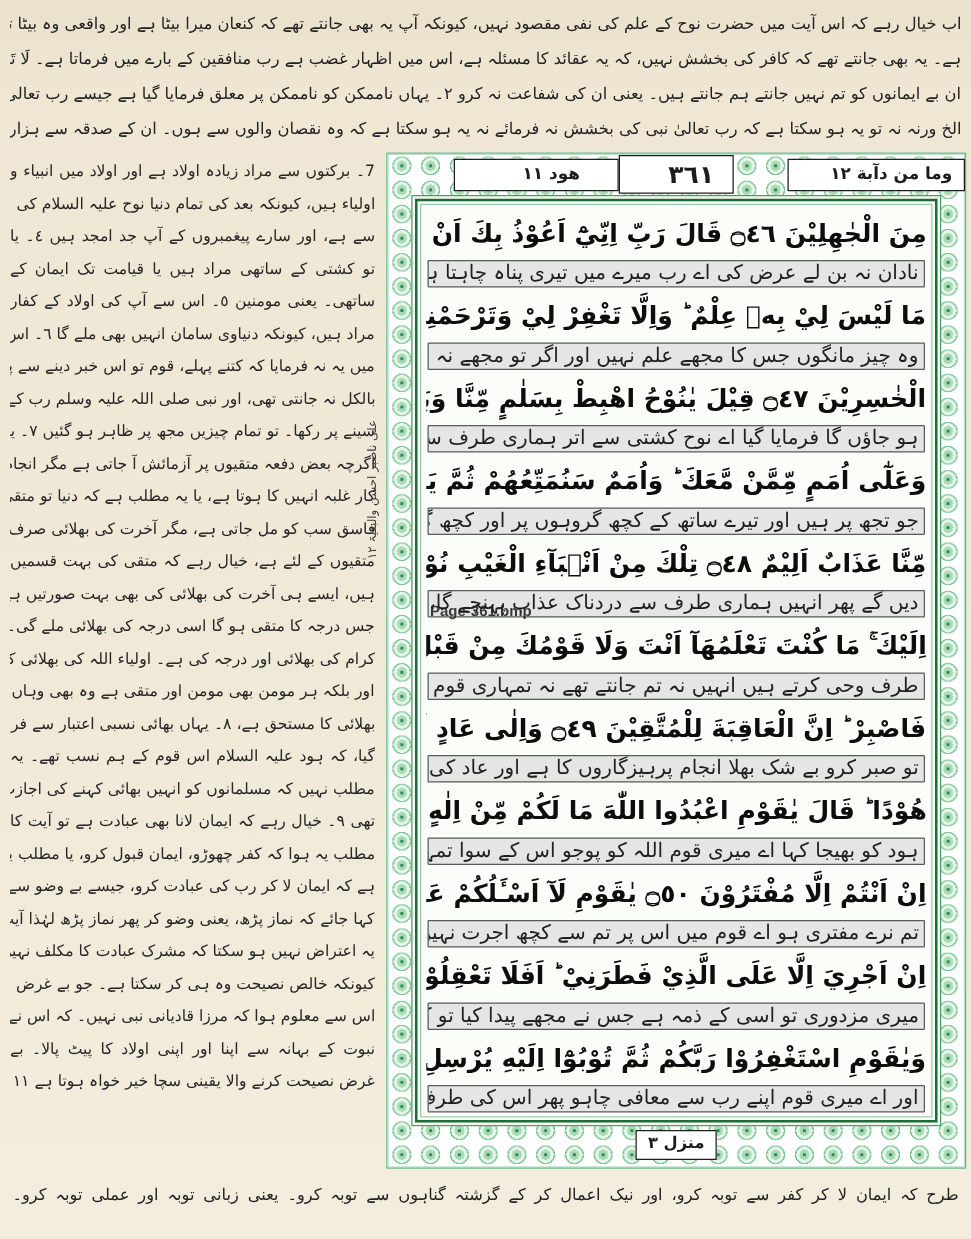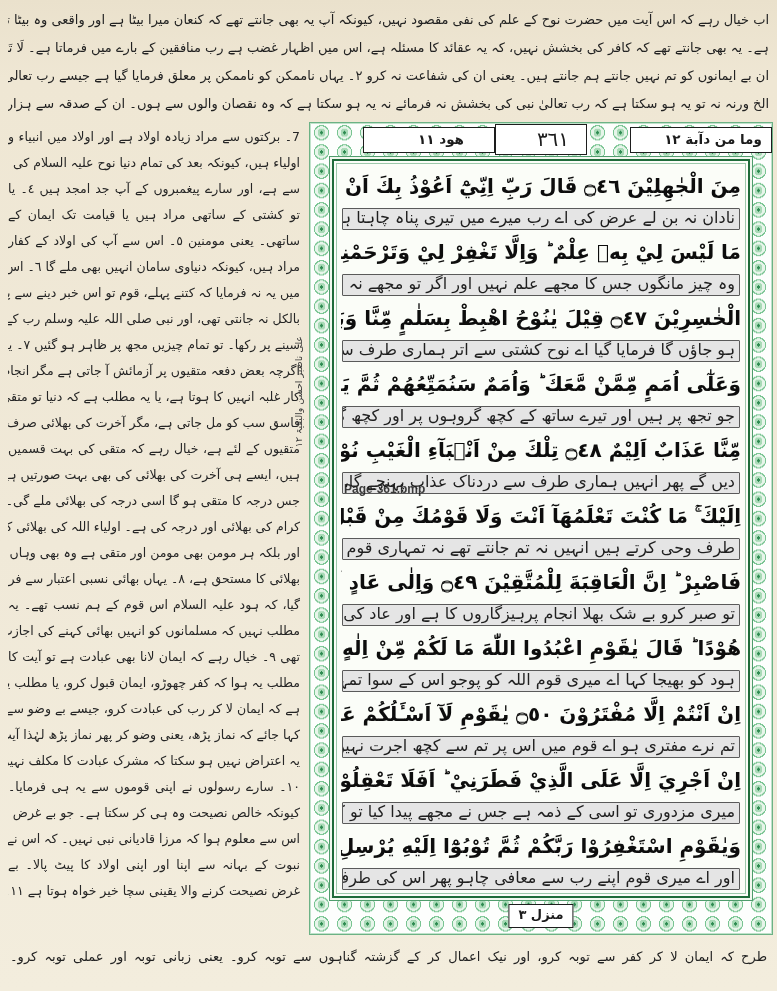--- a/index.html
+++ b/index.html
@@ -58,21 +58,21 @@
     background:#e5e5e5;border:1px solid #5a5a5a;border-radius:1px;
     margin:1px 1px 2px 1px;padding:0 4px;
     text-align:justify;text-align-last:justify;overflow:hidden;white-space:nowrap;
   }
   
   .hdr-box{
     position:absolute;background:#fff;border:1.5px solid #1d1d1d;
     direction:rtl;text-align:center;overflow:hidden;white-space:nowrap;padding-left:24px;
   }
   .hdr-juz{top:5px;right:1px;width:116px;height:24px;line-height:23px;font-size:13.5px;font-weight:bold;}
-  .hdr-pagenum{top:2px;left:50%;transform:translateX(-50%);width:66px;height:29px;line-height:28px;font-size:20px;font-weight:normal;letter-spacing:2px;}
+  .hdr-pagenum{top:2px;left:50%;transform:translateX(-50%);width:66px;height:29px;line-height:28px;font-size:20px;font-weight:bold;letter-spacing:2px;}
   .hdr-surah{top:5px;left:54px;width:106px;height:24px;line-height:23px;font-size:13.5px;font-weight:bold;}
   
   .manzil{
     position:absolute;bottom:7px;left:50%;transform:translateX(-50%);
     background:#fff;border:1.5px solid #1d1d1d;padding:0 9px;height:22px;line-height:20px;
     font-size:13px;font-weight:bold;direction:rtl;white-space:nowrap;
   }
   
   .bottom-block{position:absolute;top:944px;right:10px;left:10px;direction:rtl;}
   .bottom-line{
@@ -149,21 +149,20 @@
       <div class="left-line">تھی ٩۔ خیال رہے کہ ایمان لانا بھی عبادت ہے تو آیت کا</div>
 
       <div class="left-line">مطلب یہ ہوا کہ کفر چھوڑو، ایمان قبول کرو، یا مطلب یہ</div>
 
       <div class="left-line">ہے کہ ایمان لا کر رب کی عبادت کرو، جیسے بے وضو سے</div>
 
       <div class="left-line">کہا جائے کہ نماز پڑھ، یعنی وضو کر پھر نماز پڑھ لہٰذا آیت پر</div>
 
       <div class="left-line">یہ اعتراض نہیں ہو سکتا کہ مشرک عبادت کا مکلف نہیں</div>
 
-      <div class="left-line">١٠۔ سارے رسولوں نے اپنی قوموں سے یہ ہی فرمایا۔</div>
 
       <div class="left-line">کیونکہ خالص نصیحت وہ ہی کر سکتا ہے۔ جو بے غرض ہو۔</div>
 
       <div class="left-line">اس سے معلوم ہوا کہ مرزا قادیانی نبی نہیں۔ کہ اس نے</div>
 
       <div class="left-line">نبوت کے بہانہ سے اپنا اور اپنی اولاد کا پیٹ پالا۔ بے</div>
 
       <div class="left-line">غرض نصیحت کرنے والا یقینی سچا خیر خواہ ہوتا ہے ١١۔ اس</div>
     </div>
 

